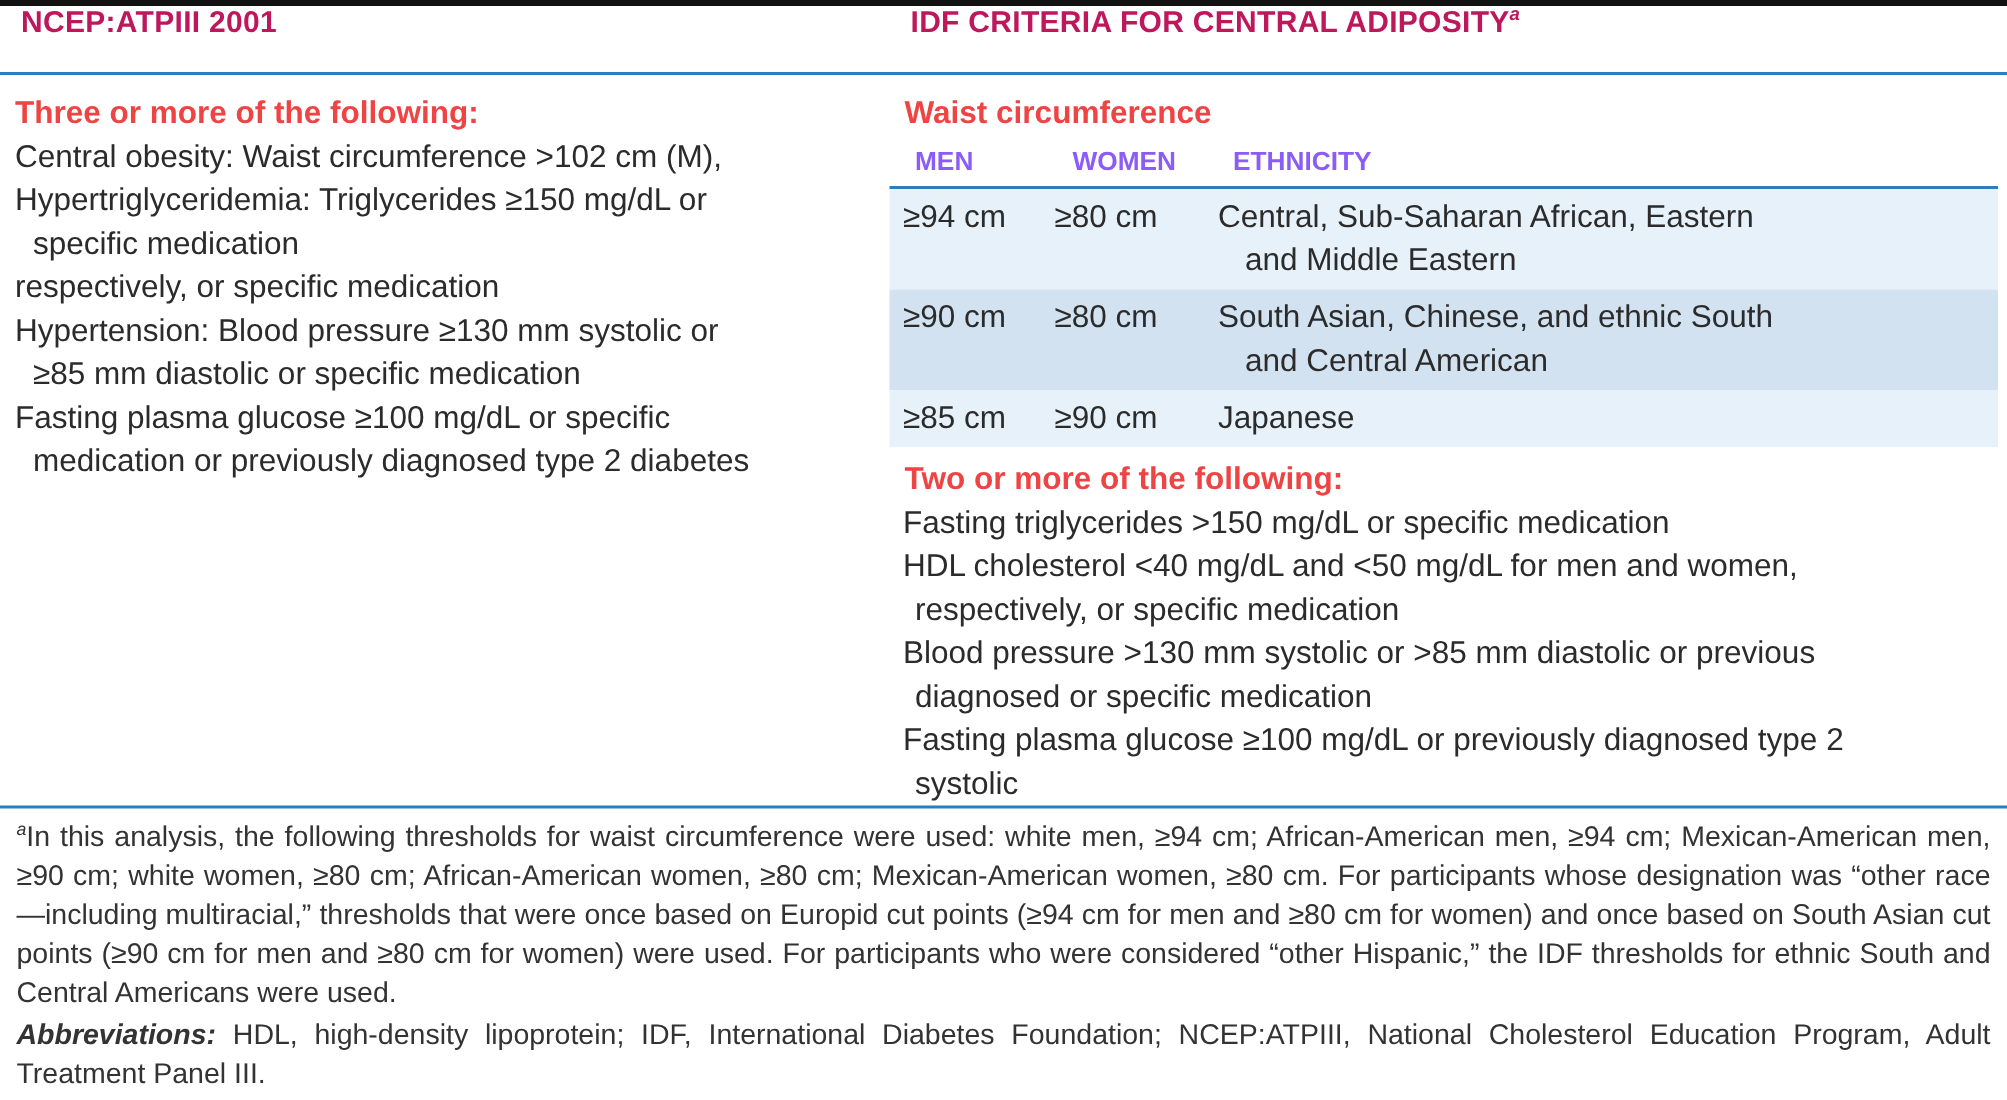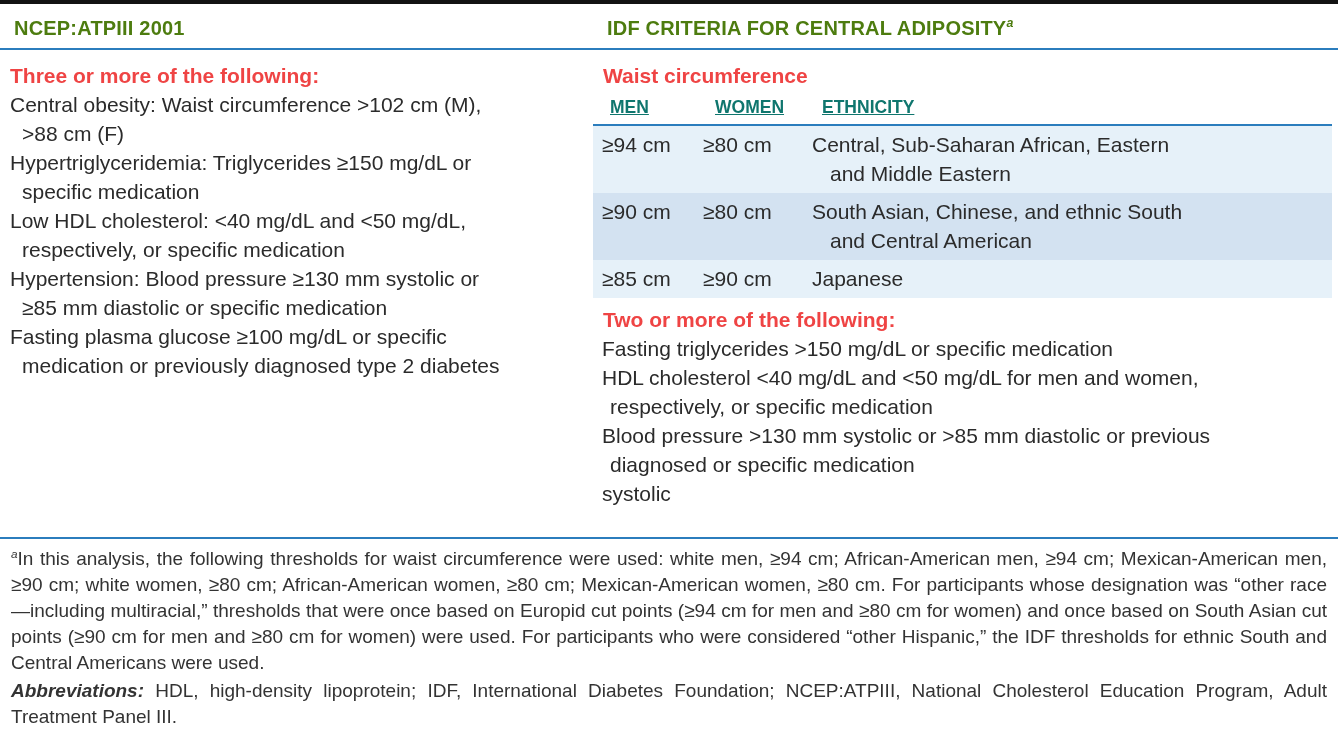--- a/index.html
+++ b/index.html
@@ -15,26 +15,25 @@
     background: #ffffff;
     overflow: hidden;
   }
   .top-bar {
     height: 4px;
     width: 100%;
     background: var(--top_bar, #121212);
   }
   .head-row {
     display: flex;
-    align-items: flex-end;
     height: 44px;
     padding: 0 6px 8px 14px;
     font-weight: bold;
     font-size: 20px;
-    color: #4d7c0f;
+    color: #be185d;
     letter-spacing: 0.2px;
   }
   .head-left { width: 571px; }
   .head-right { flex: 1; margin-left: 8px; padding-left: 14px; }
   .rule {
     height: 2px;
     width: 100%;
     background: var(--rule_blue, #2b7dbd);
   }
   .main {
@@ -50,23 +49,22 @@
   .crit > div:not(:first-child) { padding-left: 12px; }
   .waist-heading { padding-left: 10px; }
   .thead {
     display: grid;
     grid-template-columns: 101px 109px 1fr;
     padding-left: 9px;
     margin-top: 5px;
     font-weight: bold;
     font-size: 17.5px;
     line-height: 24px;
-    color: #0f766e;
+    color: #8b5cf6;
     padding-bottom: 5px;
-    text-decoration: underline;
   }
   .thead .th1 { padding-left: 8px; }
   .thead .th2 { padding-left: 12px; }
   .thead .th3 { padding-left: 10px; }
   .trule { height: 2px; width: 100%; background: var(--rule_blue, #2b7dbd); }
   .trow {
     display: grid;
     grid-template-columns: 101px 109px 1fr;
     padding: 4px 4px 5px 9px;
   }
@@ -107,28 +105,26 @@
   </div>
 
   <div class="rule"></div>
 
   <div class="main">
 
     <div class="left-col">
       <div class="bold-heading">Three or more of the following:</div>
       <div class="crit">
           <div>Central obesity: Waist circumference &gt;102 cm (M),</div>
-          <div>&gt;88 cm (F)</div>
         </div>
       <div class="crit">
           <div>Hypertriglyceridemia: Triglycerides ≥150 mg/dL or</div>
           <div>specific medication</div>
         </div>
       <div class="crit">
-          <div>Low HDL cholesterol: &lt;40 mg/dL and &lt;50 mg/dL,</div>
           <div>respectively, or specific medication</div>
         </div>
       <div class="crit">
           <div>Hypertension: Blood pressure ≥130 mm systolic or</div>
           <div>≥85 mm diastolic or specific medication</div>
         </div>
       <div class="crit">
           <div>Fasting plasma glucose ≥100 mg/dL or specific</div>
           <div>medication or previously diagnosed type 2 diabetes</div>
         </div>
@@ -177,20 +173,21 @@
         </div>
       <div class="crit right-crit">
           <div>HDL cholesterol &lt;40 mg/dL and &lt;50 mg/dL for men and women,</div>
           <div>respectively, or specific medication</div>
         </div>
       <div class="crit right-crit">
           <div>Blood pressure &gt;130 mm systolic or &gt;85 mm diastolic or previous</div>
           <div>diagnosed or specific medication</div>
         </div>
       <div class="crit right-crit">
+          <div>Fasting plasma glucose ≥100 mg/dL or previously diagnosed type 2</div>
           <div>systolic</div>
         </div>
     </div>
 
   </div>
 
   <div class="rule"></div>
 
   <div class="footnote-block">
     <sup class="fn">a</sup><span>In this analysis, the following thresholds for waist circumference were used: white men, ≥94 cm; African-American men, ≥94 cm; Mexican-American men, ≥90 cm; white women, ≥80 cm; African-American women, ≥80 cm; Mexican-American women, ≥80 cm. For participants whose designation was “other race—including multiracial,” thresholds that were once based on Europid cut points (≥94 cm for men and ≥80 cm for women) and once based on South Asian cut points (≥90 cm for men and ≥80 cm for women) were used. For participants who were considered “other Hispanic,” the IDF thresholds for ethnic South and Central Americans were used.</span>

